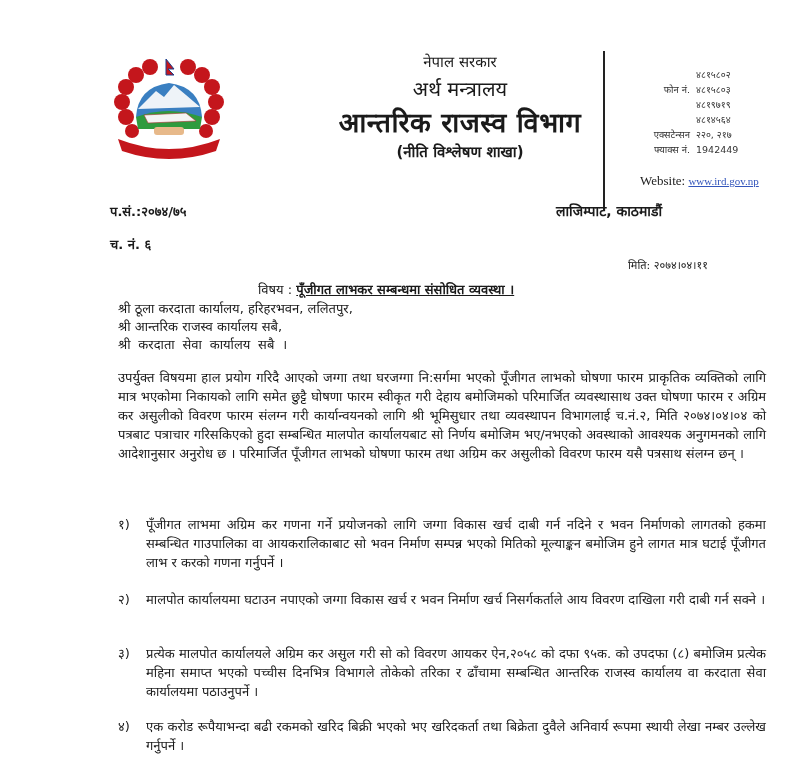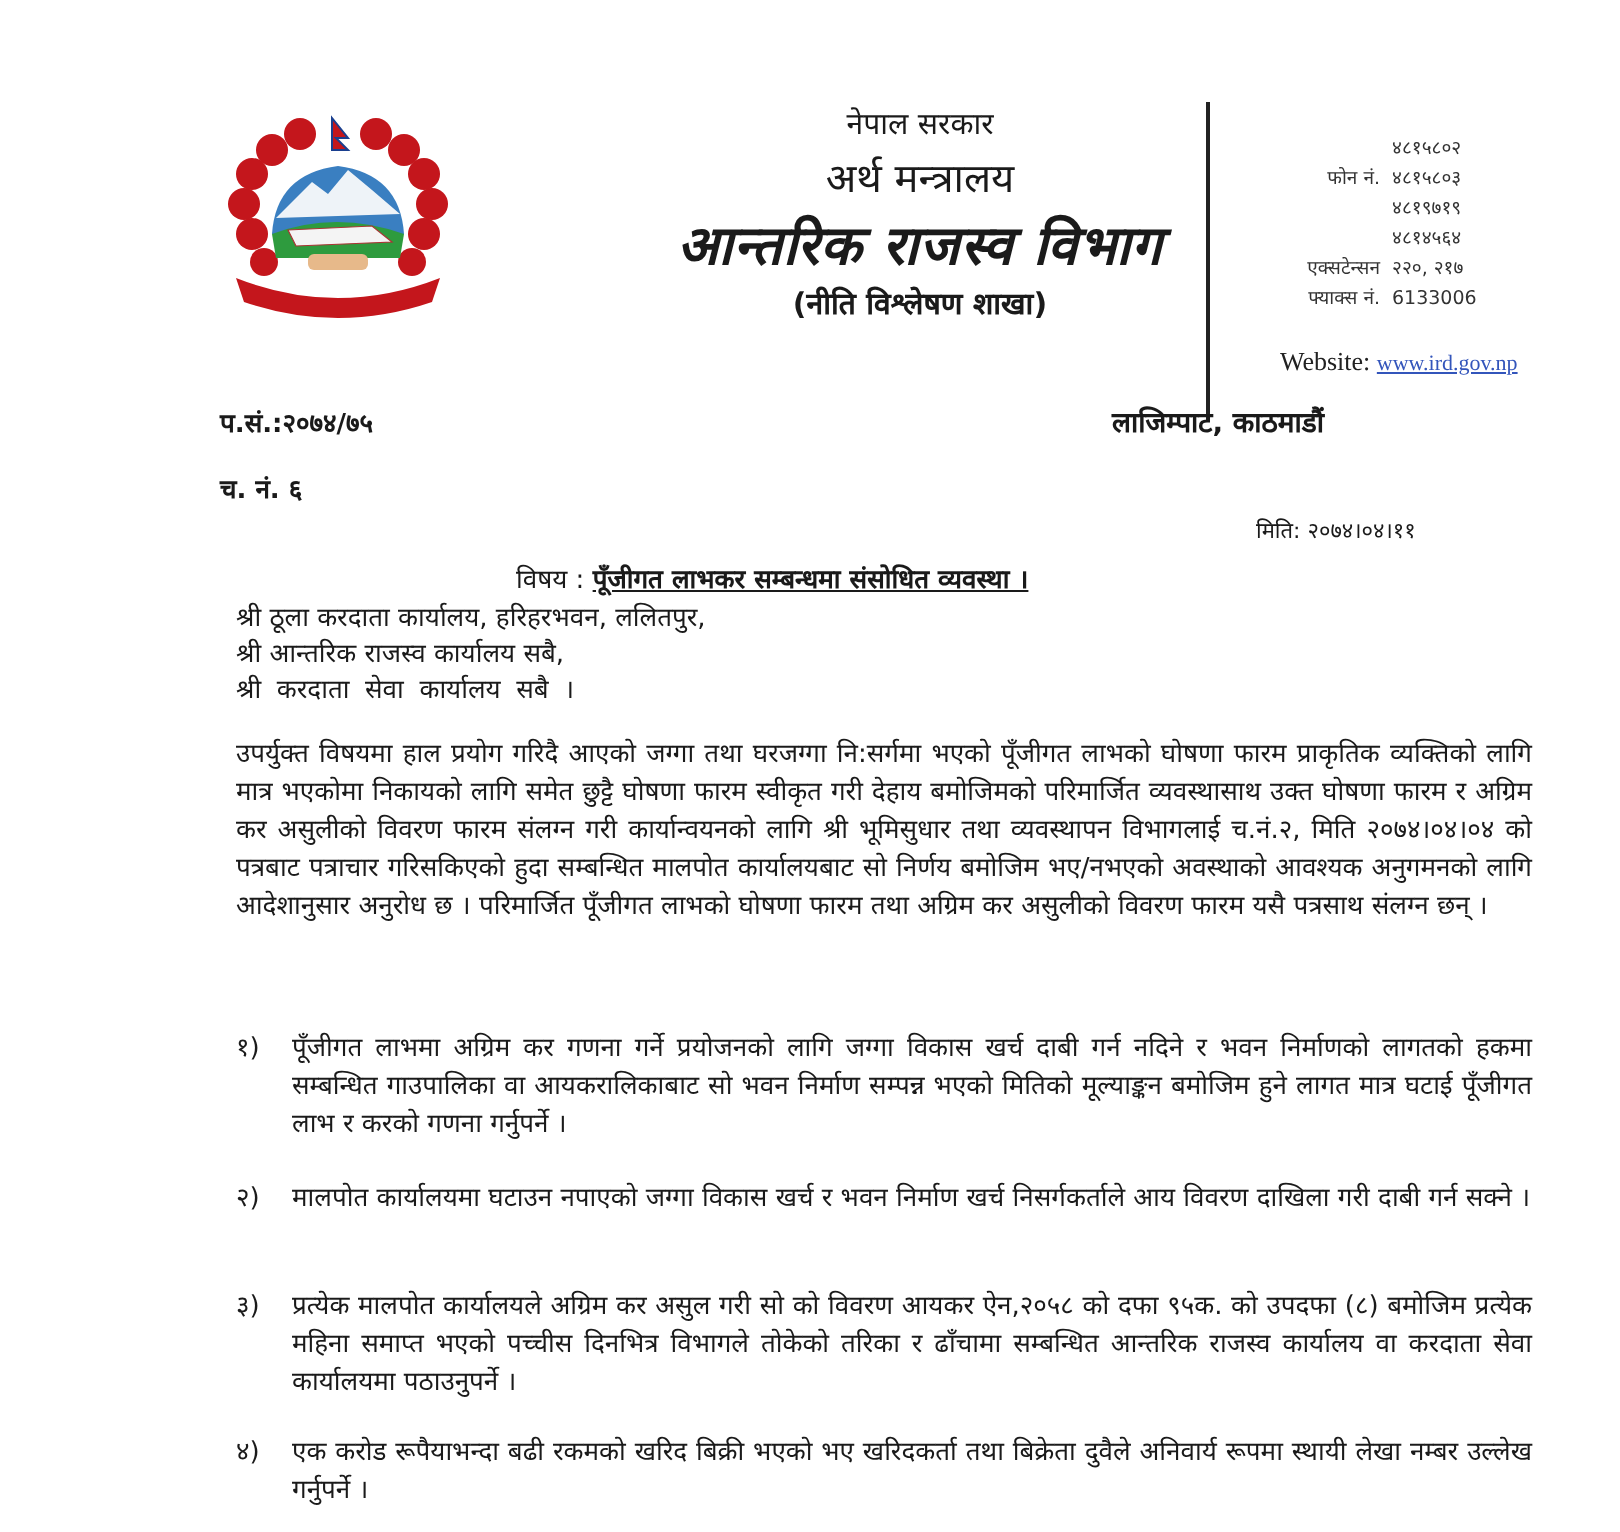--- a/index.html
+++ b/index.html
@@ -3,21 +3,21 @@
 <meta charset="utf-8">
 <style>
   html, body { margin:0; padding:0; background:#ffffff; }
   body { width:810px; height:766px; position:relative; overflow:hidden;
          font-family:"DejaVu Sans", sans-serif; color:#1a1a1a; }
   .abs { position:absolute;margin-top:45px; }
   .logo { left:108px; top:12px; width:122px; height:108px; }
   .hdr { left:300px; width:320px; text-align:center; }
   .gov { top:6px; font-size:15px; }
   .ministry { top:30px; font-size:20px; }
-  .dept { top:58px; font-size:27px; font-weight:bold; letter-spacing:0.5px;font-style:italic; }
+  .dept { top:58px; font-size:27px; font-weight:bold; letter-spacing:0.5px; }
   .branch { top:96px; font-size:15px; font-weight:bold; }
   .vline { left:603px; top:6px; width:2px; height:160px; background:#222; }
   .contacts { left:640px; top:22px; width:150px; font-size:9.5px; line-height:15px; color:#333; }
   .crow { display:flex; }
   .clabel { width:50px; text-align:right; padding-right:6px; white-space:nowrap; }
   .cval { white-space:nowrap; }
   .website { left:640px; top:128px; font-family:"Liberation Serif", serif; font-size:13px; color:#222; }
   .website a { color:#3355bb; text-decoration:underline; font-size:11px; }
   .ref { left:110px; top:157px; font-size:13px; font-weight:bold; }
   .cn { left:110px; top:190px; font-size:13px; font-weight:bold; }
@@ -84,21 +84,21 @@
   <div class="crow">
       <span class="clabel"></span>
       <span class="cval">४८१४५६४</span>
     </div>
   <div class="crow">
       <span class="clabel">एक्सटेन्सन</span>
       <span class="cval">२२०, २१७</span>
     </div>
   <div class="crow">
       <span class="clabel">फ्याक्स नं.</span>
-      <span class="cval">6133006</span>
+      <span class="cval">1942449</span>
     </div>
 </div>
 
 <div class="abs website">
   <span>Website:</span>
   <a>www.ird.gov.np</a>
 </div>
 
 <div class="abs ref">प.सं.:२०७४/७५</div>
 <div class="abs cn">च. नं.  ६</div>

